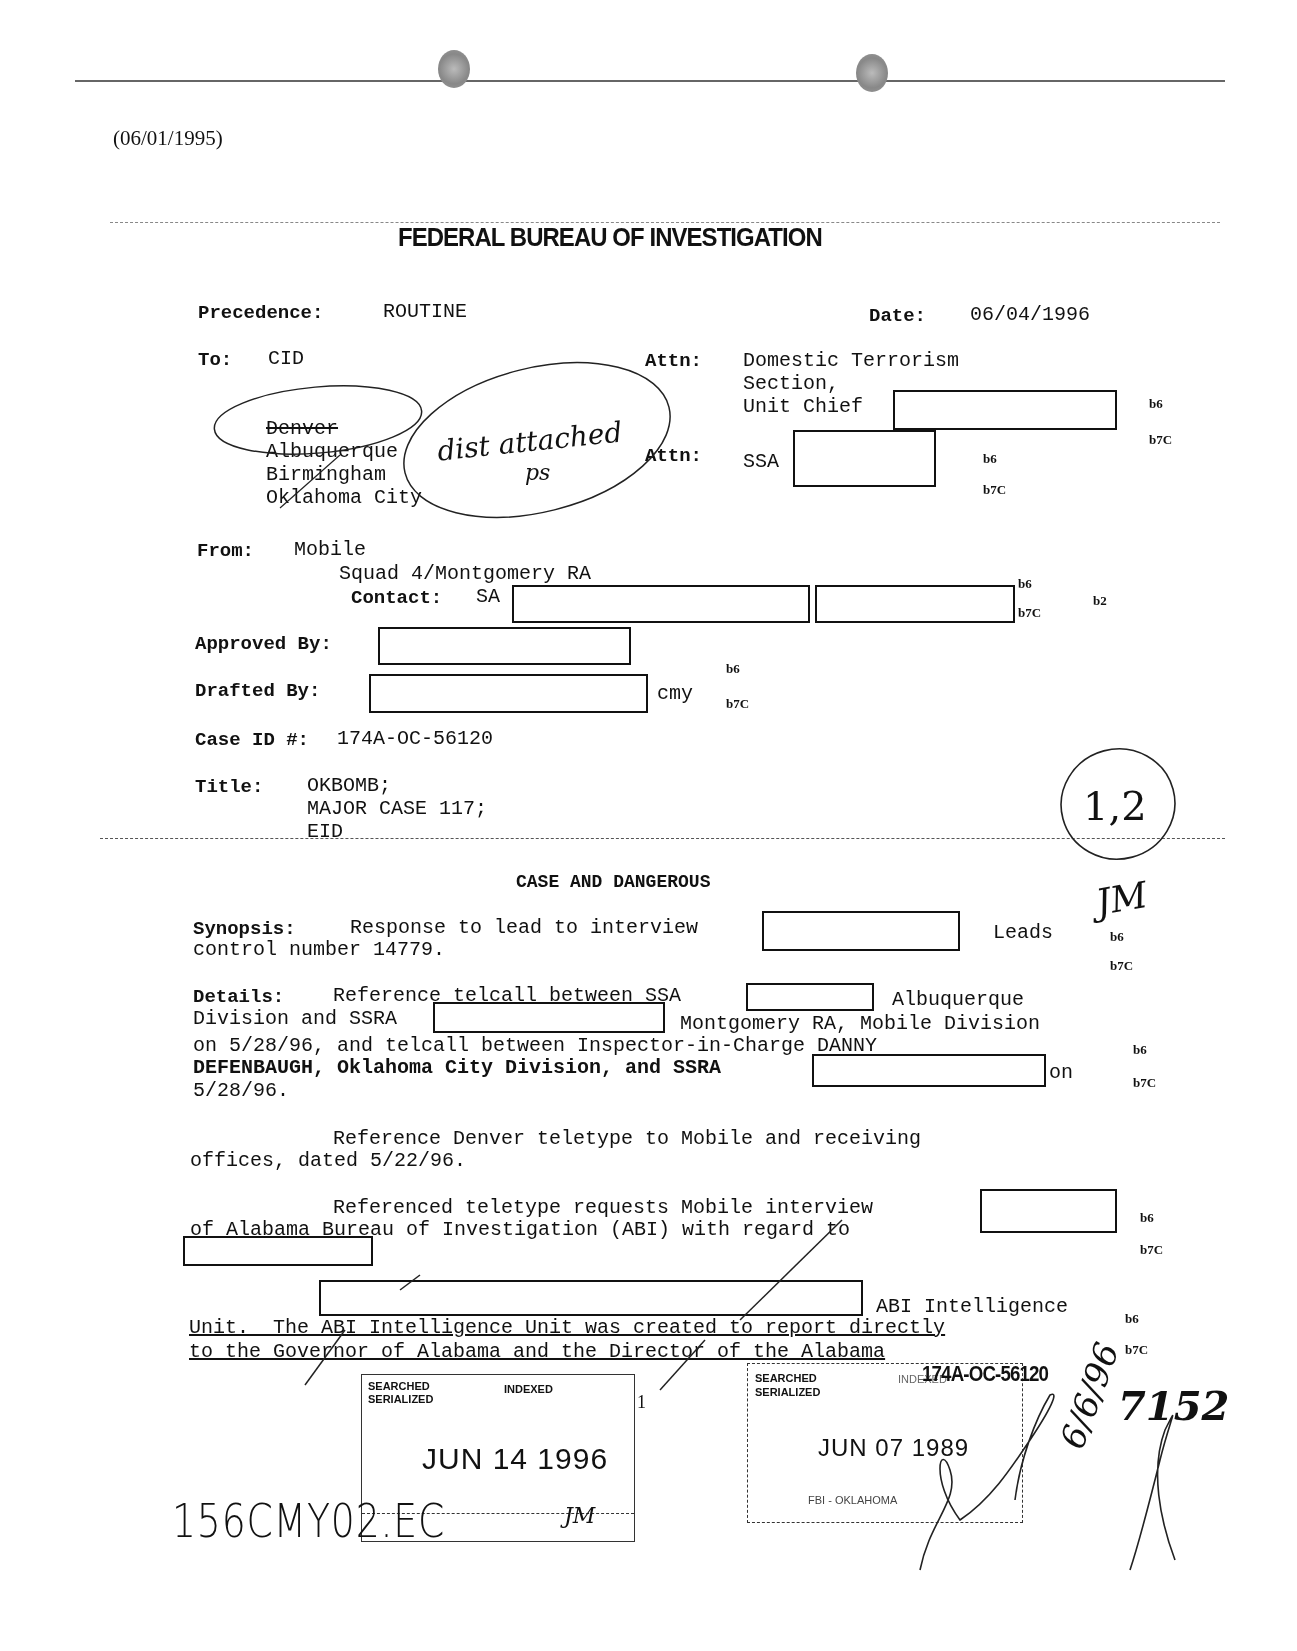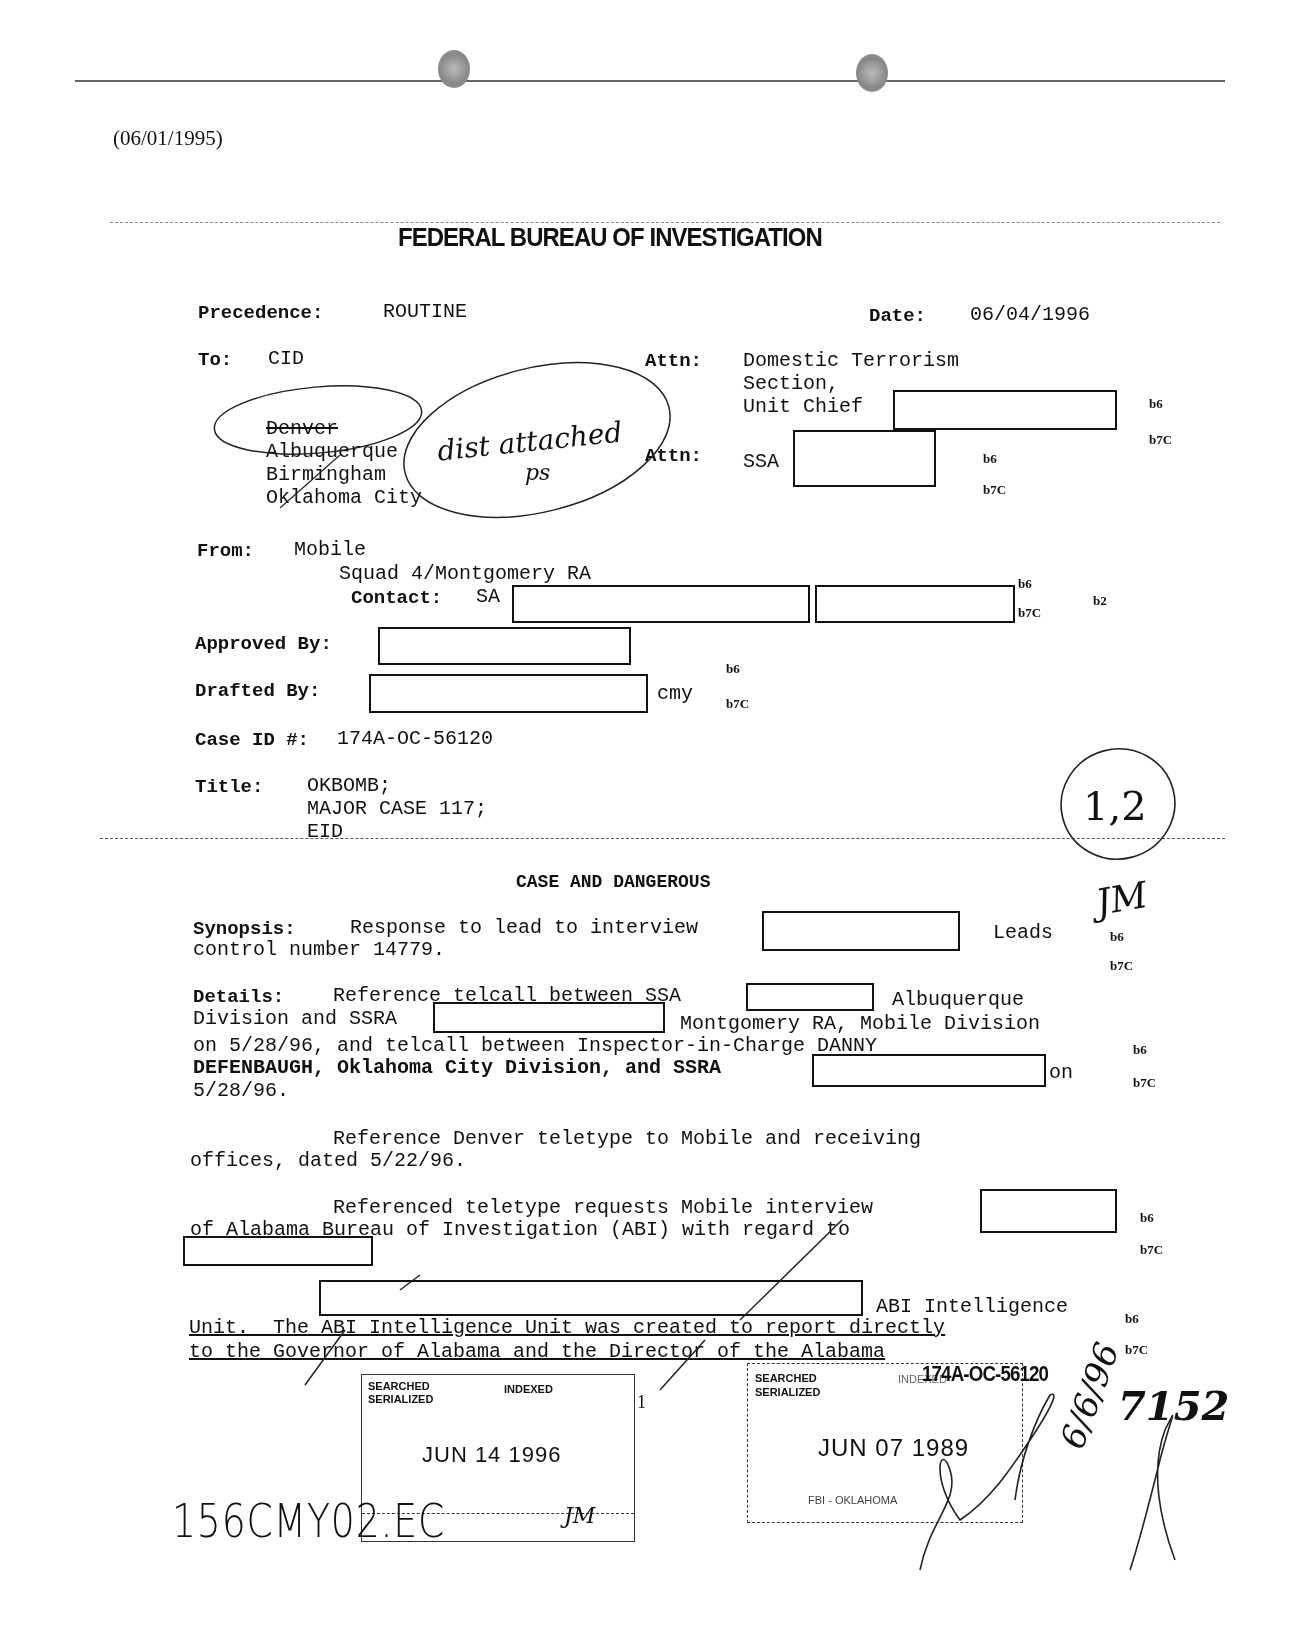--- a/index.html
+++ b/index.html
@@ -8,21 +8,21 @@
   .abs { position:absolute; white-space:pre; }
   .mono { font-family:"Liberation Mono","DejaVu Sans Mono",monospace; font-size:20px; line-height:22px; }
   .lbl { font-family:"Liberation Mono","DejaVu Sans Mono",monospace; font-weight:bold; font-size:19px; }
   .serif { font-family:"Liberation Serif","DejaVu Serif",serif; }
   .redact { position:absolute; border:2.5px solid #111; background:#fff; box-sizing:border-box; }
   .exempt { position:absolute; font-family:"Liberation Serif","DejaVu Serif",serif; font-size:13px; font-weight:bold; }
   .hline { position:absolute; height:0; border-top:1.5px dashed #444; }
   .hand { position:absolute; font-family:"DejaVu Serif",serif; font-style:italic; color:#111; white-space:pre; }
   .stamp { position:absolute; border:1.5px dashed #333; box-sizing:border-box; }
   .stamp-hdr { position:absolute; font-family:"Liberation Sans","DejaVu Sans",sans-serif; font-weight:bold; font-size:11px; line-height:13px; white-space:pre; }
-  .stamp-date { position:absolute; font-family:"Liberation Sans","DejaVu Sans",sans-serif; font-size:22px; letter-spacing:1px; white-space:pre; }
+  .stamp-date { position:absolute; font-family:"Liberation Sans","DejaVu Sans",sans-serif; font-size:30px; letter-spacing:1px; white-space:pre; }
   .hole { position:absolute; width:34px; height:34px; border-radius:50%;
           background:radial-gradient(circle,#bbb 0%,#888 60%,#999 100%); }
   .u { text-decoration:underline; }
   svg.ann { position:absolute; left:0; top:0; overflow:visible; pointer-events:none; }
 </style>
 </head>
 <body>
 
 <div class="hline" style="left:75px; top:80px; width:1150px; border-top:2px solid #666;"></div>
 <div class="hole" style="left:438px; top:50px; width:32px; height:38px;"></div>

